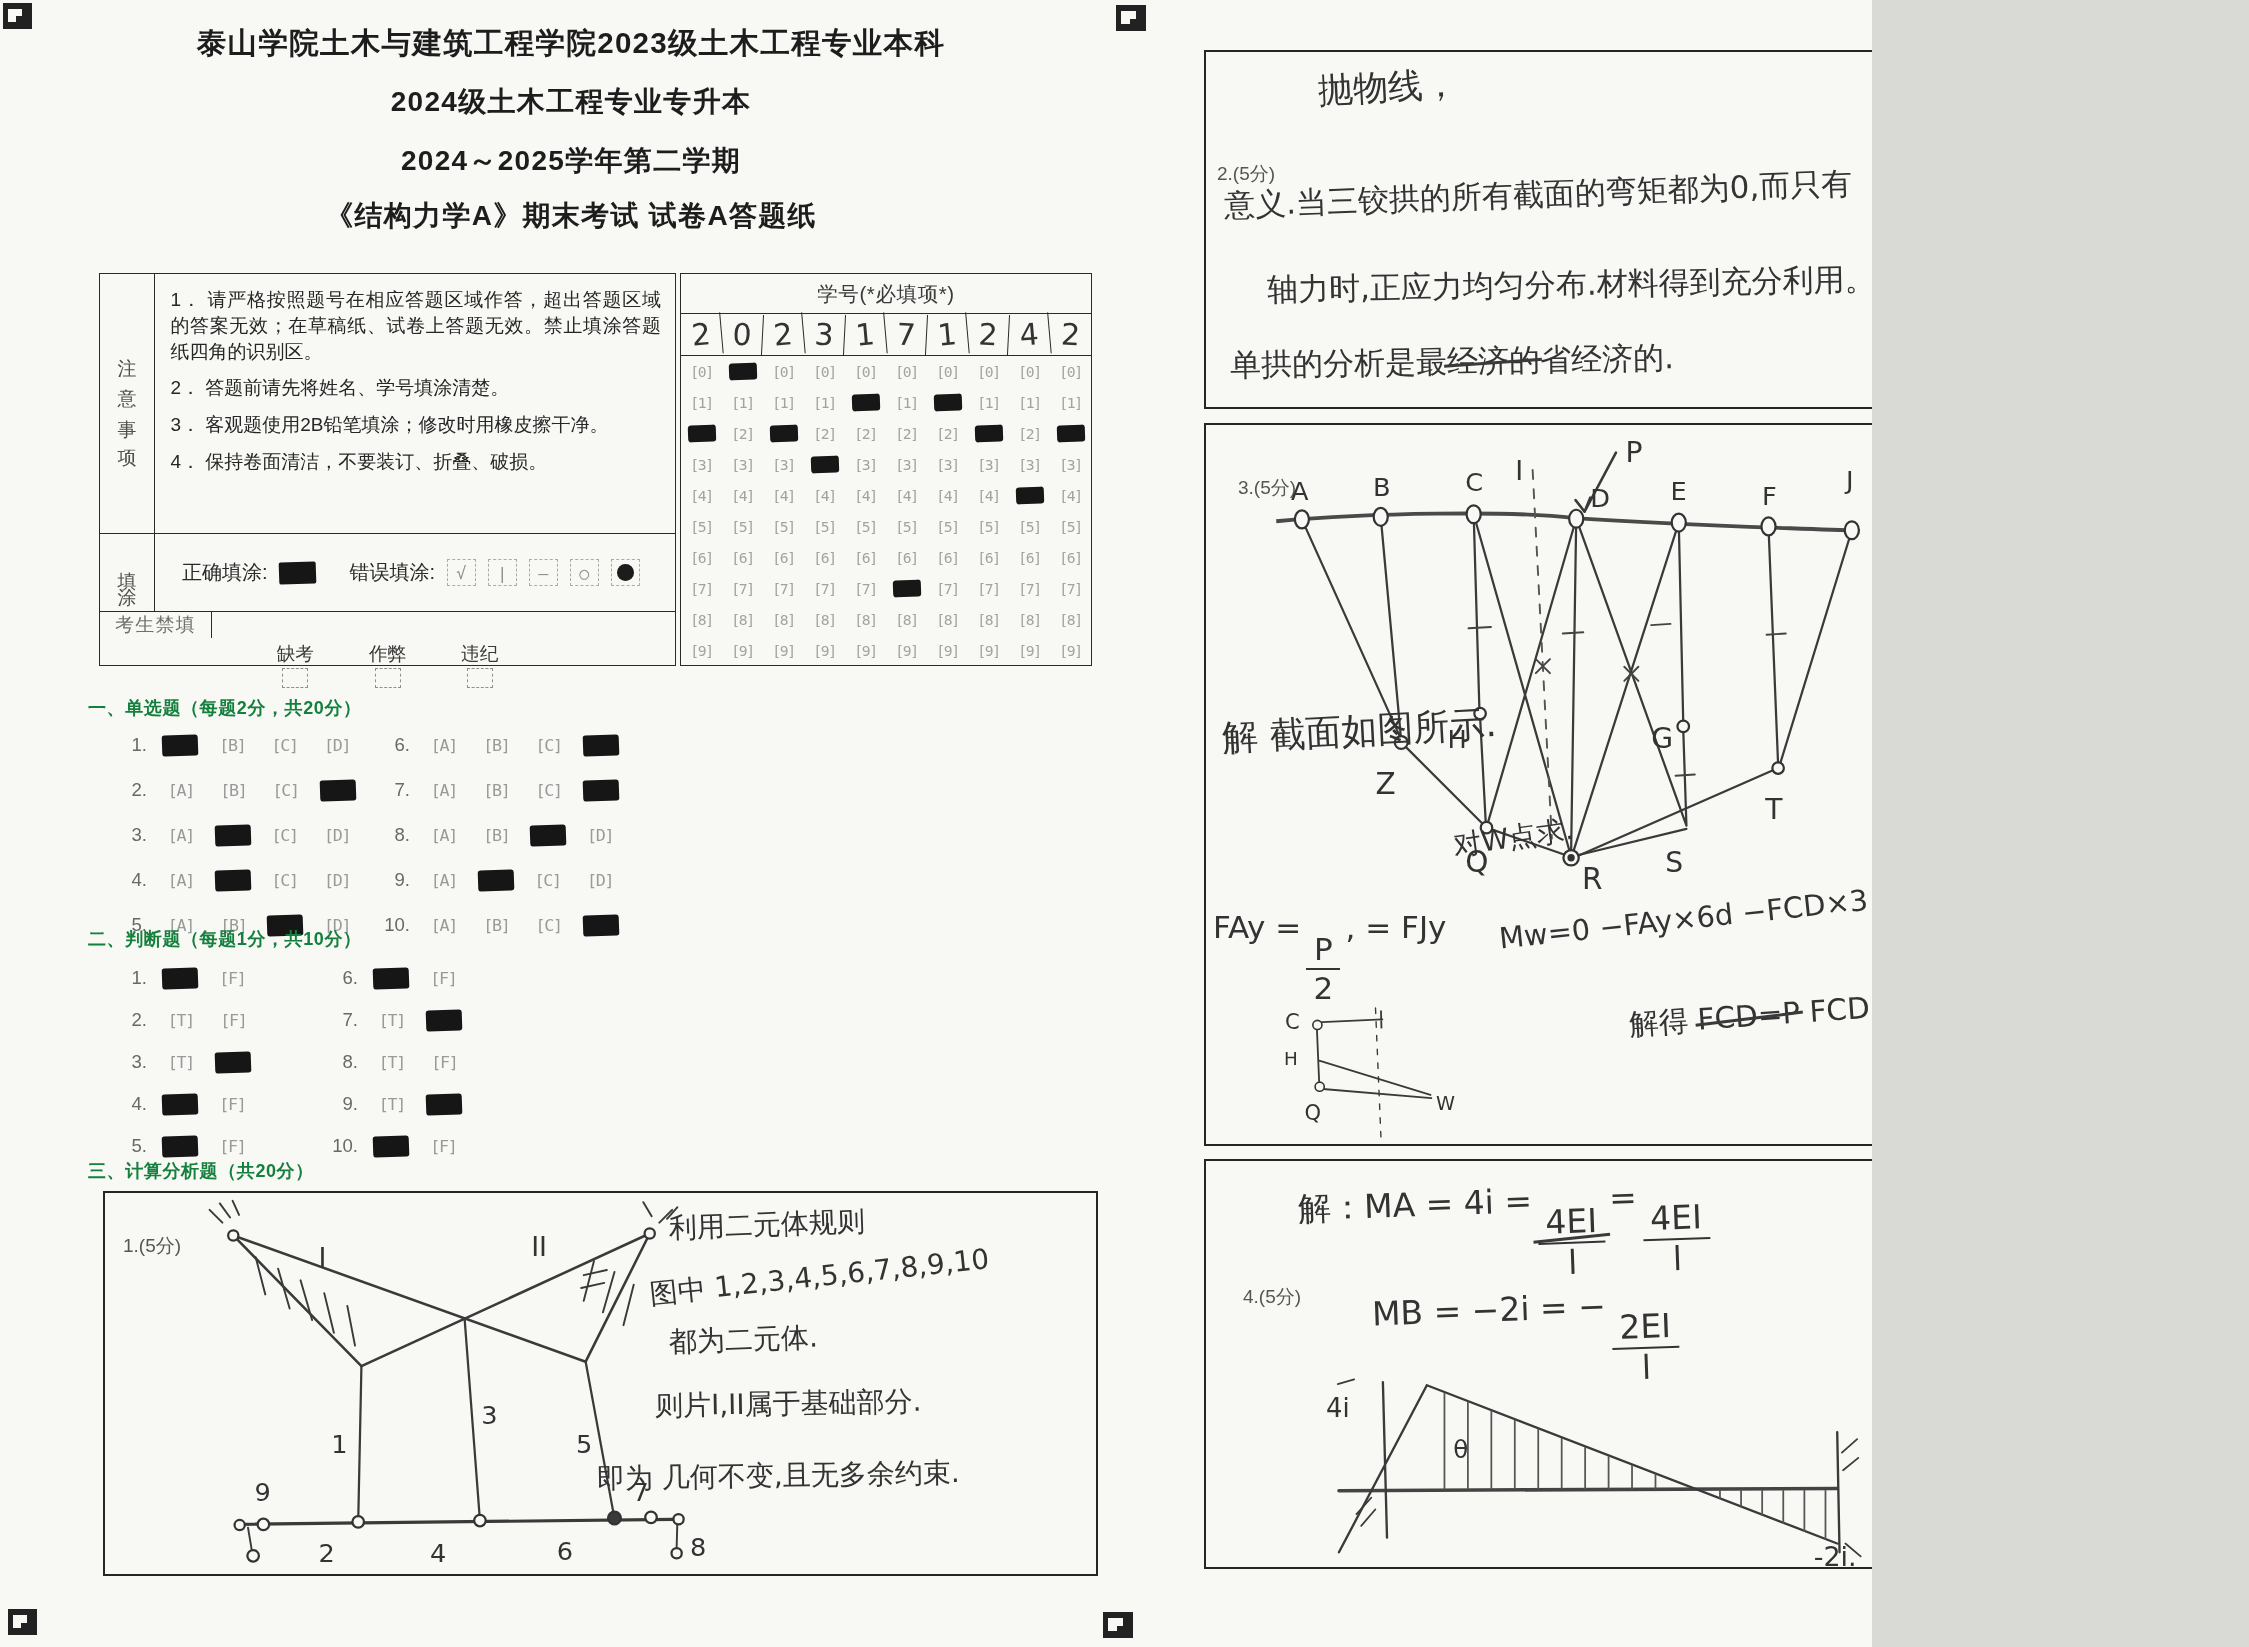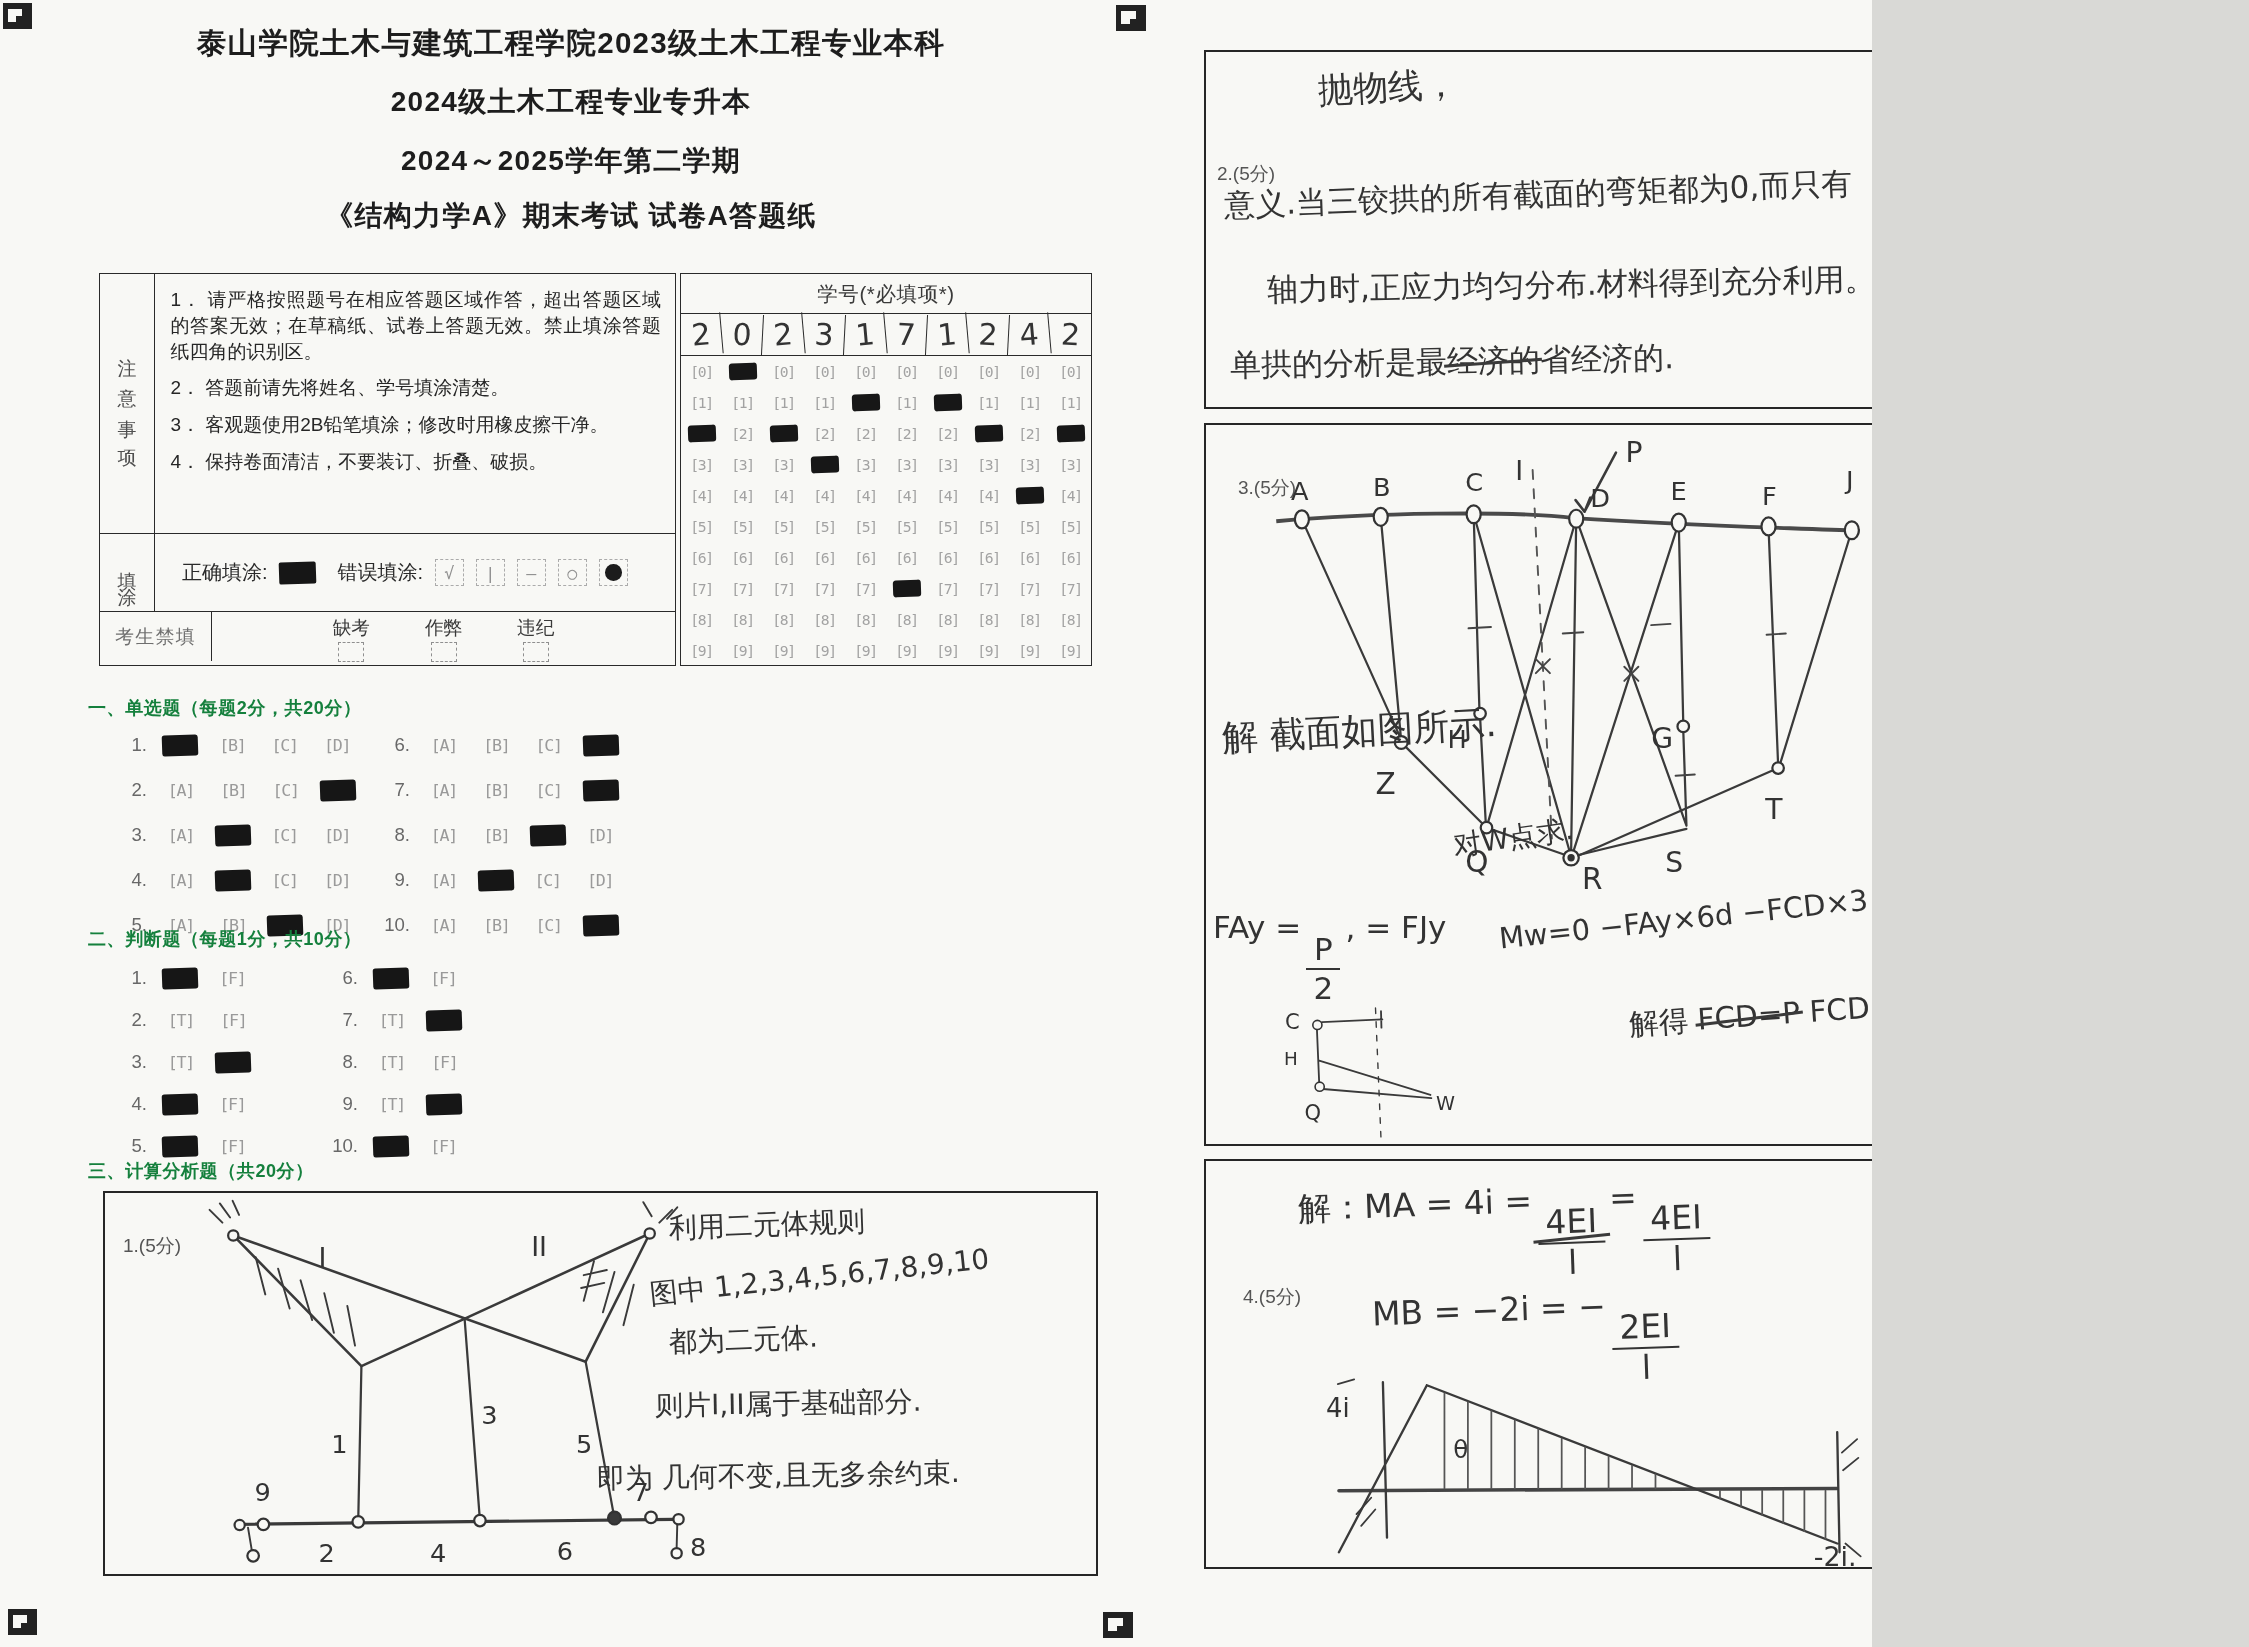--- a/index.html
+++ b/index.html
@@ -14,21 +14,21 @@
 
   
   .title-line{position:absolute;left:90px;width:962px;text-align:center;color:#1d1d1d;
               font-weight:600;letter-spacing:1.3px;white-space:nowrap;}
 
   
   .notice-outer{position:absolute;left:99px;top:273px;width:577px;height:393px;border:1.9px solid #2a2a2a;}
   .row{display:flex;width:100%;}
   .row-notice{height:260px;border-bottom:1.9px solid #2a2a2a;}
   .row-fill{height:78px;border-bottom:1.9px solid #2a2a2a;}
-  .row-forbid{height:49px;}
+  .row-forbid{height:49px;flex-direction:column;}
   .vlabel{width:55px;border-right:1.9px solid #2a2a2a;display:flex;align-items:center;justify-content:center;flex:none;}
   .vtext{writing-mode:vertical-rl;text-orientation:upright;font-size:19px;color:#4f4f4f;letter-spacing:16.7px;}
   .row-notice .vtext{letter-spacing:31px;}
   .notice-items{flex:1;padding:13px 14px 6.4px 15.4px;display:flex;flex-direction:column;gap:11px;}
   .notice-item{font-size:19px;line-height:1.36;color:#262626;text-align:justify;}
   .fill-content{flex:1;display:flex;align-items:center;gap:11.5px;padding-left:27px;font-size:20px;color:#2a2a2a;}
   .blob-demo{display:inline-block;width:37px;height:22px;background:#161616;border-radius:1.9px;transform:rotate(-2deg);}
   .wrong-box{width:29.5px;height:27px;border:1.3px dashed #ababab;display:flex;align-items:center;justify-content:center;
              color:#8f8f8f;font-size:16.7px;font-family:"DejaVu Sans Mono",monospace;}
   .wrong-box .dot{width:16.7px;height:16.7px;border-radius:50%;background:#1c1c1c;}
@@ -106,21 +106,21 @@
         <div class="notice-item">4． 保持卷面清洁，不要装订、折叠、破损。</div>
       </div>
     </div>
     <div class="row row-fill">
       <div class="vlabel">
           <span class="vtext">填涂</span>
         </div>
       <div class="fill-content">
         <span>正确填涂:</span>
         <span class="blob-demo"></span>
-        <span style="margin-left:10px;">错误填涂:</span>
+        <span style="margin-left:22px;">错误填涂:</span>
         <span class="wrong-box">√</span>
         <span class="wrong-box">|</span>
         <span class="wrong-box">—</span>
         <span class="wrong-box">○</span>
         <span class="wrong-box">
             <span class="dot"></span>
           </span>
       </div>
     </div>
     <div class="row row-forbid">

